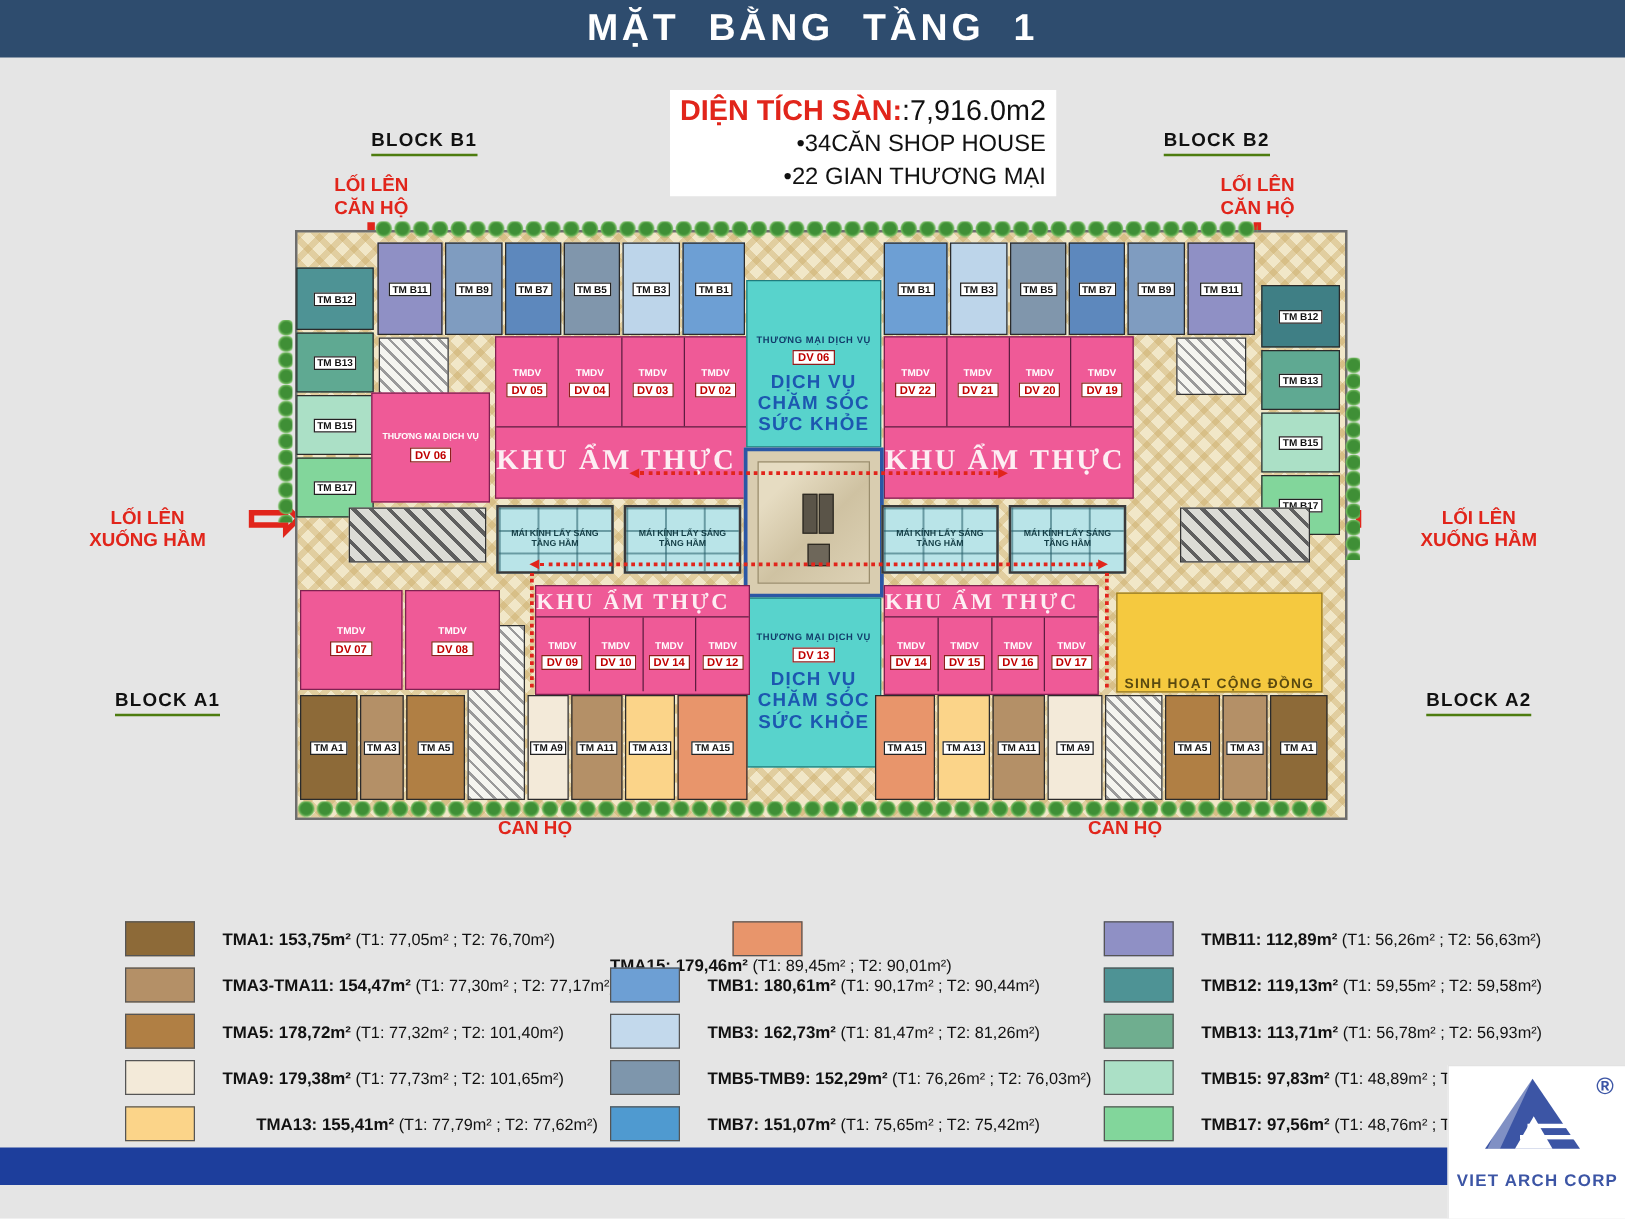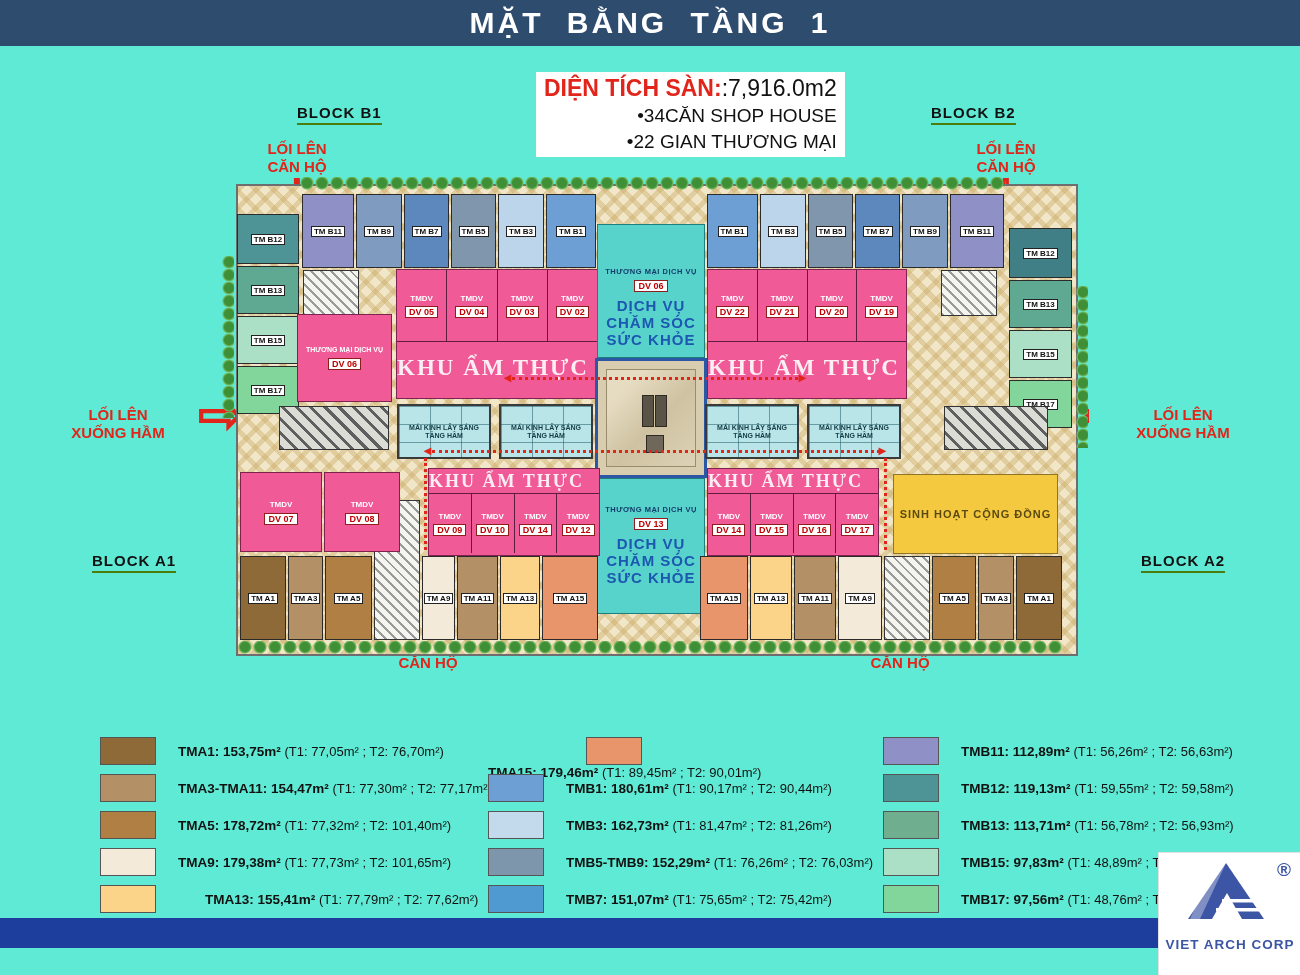--- a/index.html
+++ b/index.html
@@ -1,16 +1,16 @@
 <!DOCTYPE html>
 <html><head>
 <meta charset="utf-8">
 <style>
   html,body{margin:0;padding:0;background:#fff;}
-  .page{position:relative;width:1300px;height:975px;background:#5eead4;overflow:hidden;
+  .page{position:relative;width:1300px;height:975px;background:#e5e5e5;overflow:hidden;
         font-family:"Liberation Sans",sans-serif;}
   .abs{position:absolute;}
   
   .banner{left:0;top:0;width:1300px;height:46px;background:#2e4c6e;color:#fff;
           display:flex;align-items:center;justify-content:center;
           font-size:30px;font-weight:bold;letter-spacing:3px;word-spacing:12px;}
   
   .info{left:536px;top:72px;background:#fff;padding:2px 8px;text-align:right;}
   .info .l1{font-size:23px;font-weight:bold;line-height:29px;white-space:nowrap;}
   .info .red{color:#e1251b;}
@@ -345,21 +345,21 @@
           <span class="tmdv">TMDV</span>
           <span class="dvtag">DV 16</span>
         </div>
       <div class="cell">
           <span class="tmdv">TMDV</span>
           <span class="dvtag">DV 17</span>
         </div>
     </div>
   </div>
 
-  <div class="abs yellow" style="left:893px;top:474px;width:165px;height:80px;display:flex;align-items:center;justify-content:center;">
+  <div class="abs yellow" style="left:893px;top:474px;width:165px;height:80px;display:flex;align-items:flex-end;justify-content:center;">
     <span style="font-size:11px;font-weight:bold;color:#5a4a10;letter-spacing:1px;">SINH HOẠT CỘNG ĐỒNG</span>
   </div>
 
   <div class="abs u" style="left:240px;top:556px;width:46px;height:84px;background:#8d6a38;">
       <span class="tag">TM A1</span>
     </div>
   <div class="abs u" style="left:288px;top:556px;width:35px;height:84px;background:#b49067;">
       <span class="tag">TM A3</span>
     </div>
   <div class="abs u" style="left:325px;top:556px;width:47px;height:84px;background:#b07f44;">

